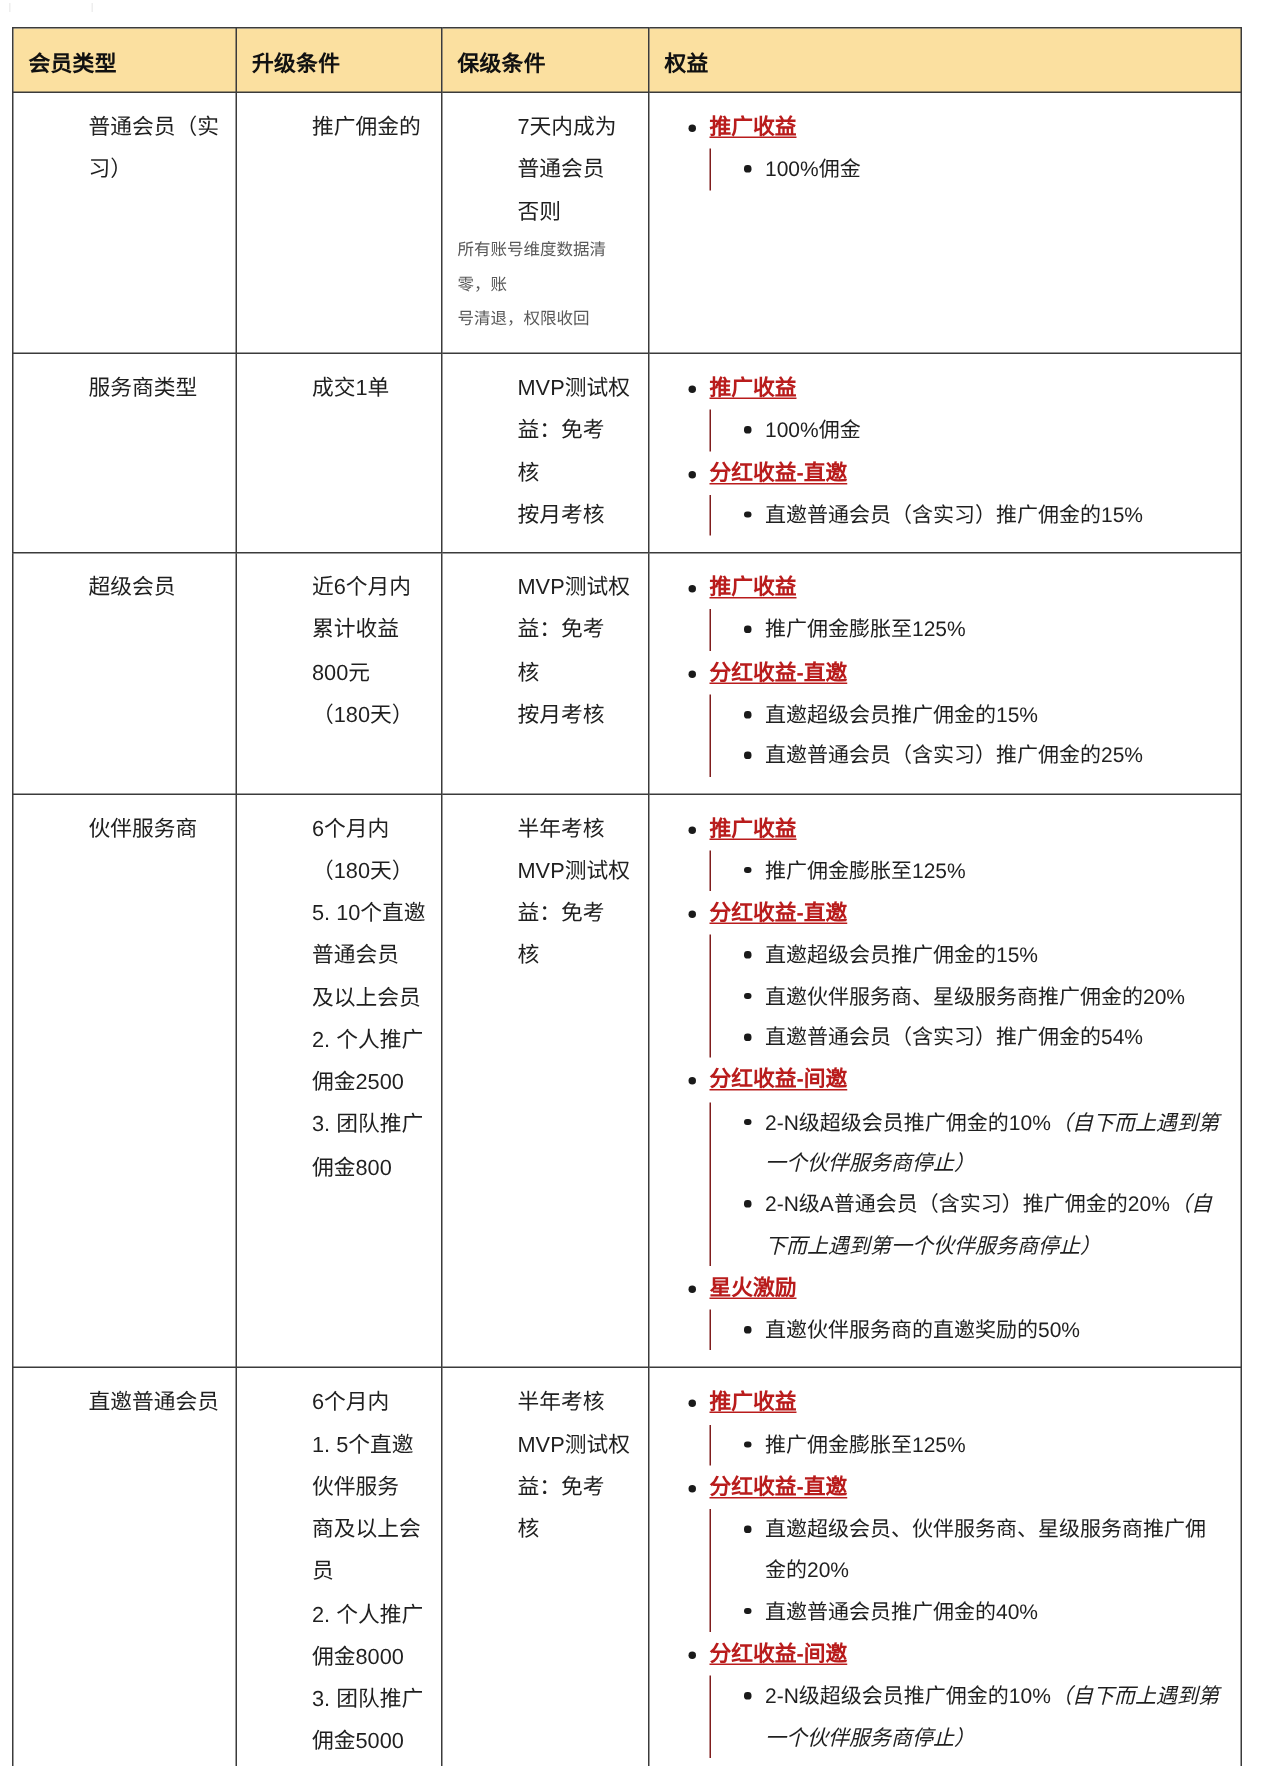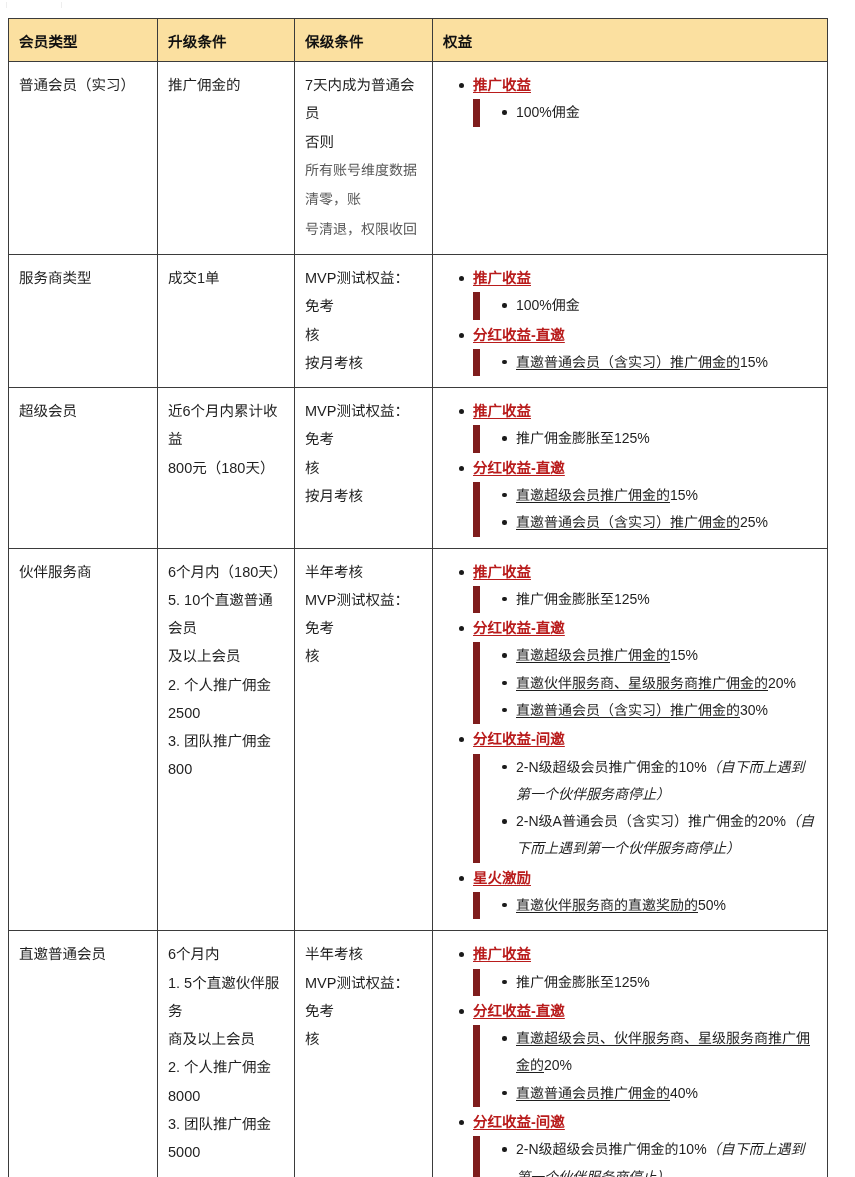--- a/index.html
+++ b/index.html
@@ -63,23 +63,23 @@
     letter-spacing: 0.2px;
     color: #111;
   }
 
   
   td.cell {
     font-size: 14.5px;
     line-height: 1.95;
     color: #1f1f1f;
   }
-  td.cell .line { display: block; }
+  td.cell .line { display: block; margin-left: 40px; }
   td.cell .small {
-    font-size: 14px;
+    font-size: 11px;
     color: #595959;
     line-height: 2.1;
     display: block;
   }
 
   
   ul.lvl1 {
     margin: 0;
     padding: 0 0 0 16px;
     list-style: none;
@@ -105,41 +105,41 @@
     width: 5px;
     height: 5px;
     border-radius: 50%;
     background: #1a1a1a;
   }
 
   ul.lvl2 {
     margin: 0;
     padding: 0 0 0 14px;
     list-style: none;
-    border-left: 7px solid #7f1d1d;
+    border-left: 1px solid #7f1d1d;
   }
   ul.lvl2 > li.l2 {
     position: relative;
     margin: 0;
     padding: 0 0 0 22px;
     font-size: 14px;
     line-height: 1.95;
     color: #1f1f1f;
   }
   ul.lvl2 > li.l2::before {
     content: "";
     position: absolute;
     left: 8px;
     top: 11px;
     width: 4.5px;
     height: 4.5px;
     border-radius: 50%;
     background: #1a1a1a;
   }
-  ul.lvl2 > li.l2 .u { text-decoration: underline; text-underline-offset: 2px; }
+  ul.lvl2 > li.l2 .u { text-underline-offset: 2px; }
   ul.lvl2 > li.l2 .it { font-style: italic; }
   ul.lvl2 > li.l2 .pl { text-decoration: none; }
 </style>
 </head>
 <body>
 
 <div class="top-artifact"></div>
 
 <div class="sheet">
   <table class="grid">
@@ -242,21 +242,21 @@
             <span class="line">核</span>
           </td>
           <td class="cell">
             <ul class="lvl1">
               <li class="l1"><span class="l1-head">推广收益</span><ul class="lvl2">
                   <li class="l2"><span>推广佣金膨胀至125%</span></li>
                 </ul></li>
               <li class="l1"><span class="l1-head">分红收益-直邀</span><ul class="lvl2">
                   <li class="l2"><span class="u">直邀超级会员推广佣金的</span><span class="pl">15%</span></li>
                   <li class="l2"><span class="u">直邀伙伴服务商、星级服务商推广佣金的</span><span class="pl">20%</span></li>
-                  <li class="l2"><span class="u">直邀普通会员（含实习）推广佣金的</span><span class="pl">30%</span></li>
+                  <li class="l2"><span class="u">直邀普通会员（含实习）推广佣金的</span><span class="pl">54%</span></li>
                 </ul></li>
               <li class="l1"><span class="l1-head">分红收益-间邀</span><ul class="lvl2">
                   <li class="l2"><span>2-N级超级会员推广佣金的10%</span><span class="it">（自下而上遇到第一个伙伴服务商停止）</span></li>
                   <li class="l2"><span>2-N级A普通会员（含实习）推广佣金的20%</span><span class="it">（自下而上遇到第一个伙伴服务商停止）</span></li>
                 </ul></li>
               <li class="l1"><span class="l1-head">星火激励</span><ul class="lvl2">
                   <li class="l2"><span class="u">直邀伙伴服务商的直邀奖励的</span><span class="pl">50%</span></li>
                 </ul></li>
             </ul>
           </td>

